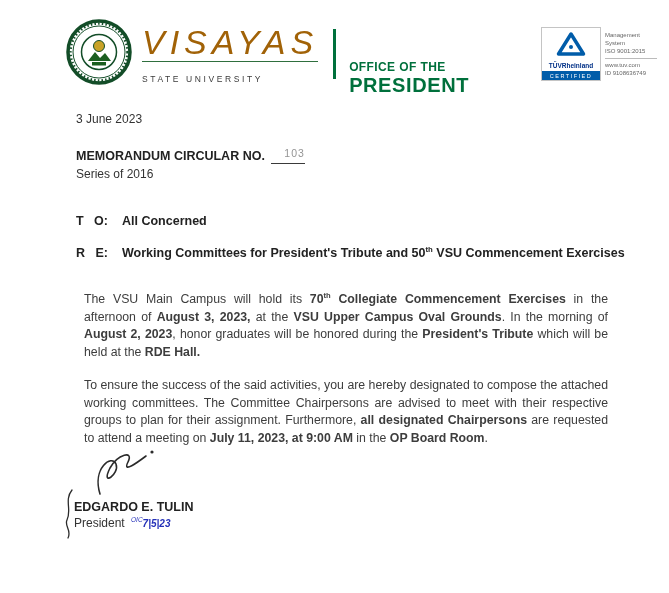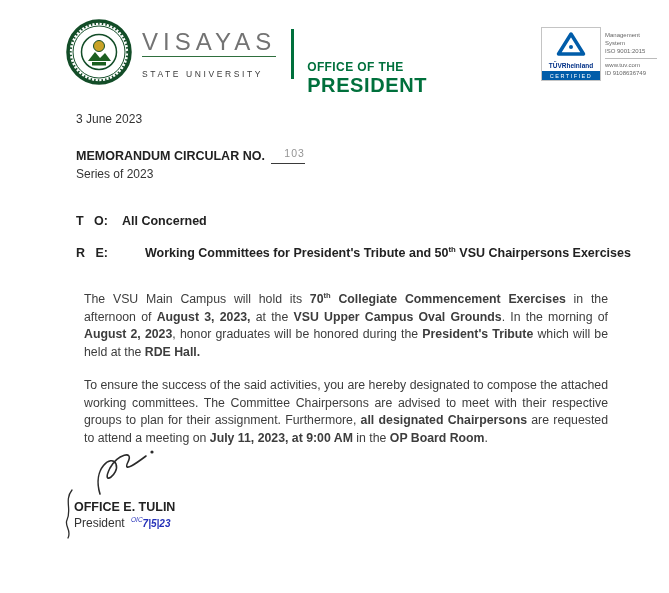--- a/index.html
+++ b/index.html
@@ -3,21 +3,21 @@
 <meta charset="utf-8">
 <style>
   html,body{margin:0;padding:0;background:#ffffff;}
   .page{position:relative;width:669px;height:593px;background:#ffffff;overflow:hidden;
         font-family:"Liberation Sans",sans-serif;color:#3c3c3c;}
 
   
   .header{position:absolute;top:14px;left:66px;right:12px;height:80px;display:flex;align-items:center;}
   .seal{flex:0 0 auto;}
   .wordmark{margin-left:10px;display:flex;flex-direction:column;}
-  .wordmark-main{font-size:24px;letter-spacing:5px;color:#737373;line-height:1;}
+  .wordmark-main{font-size:34px;letter-spacing:5px;color:#a16207;line-height:1;font-style:italic;}
   .wordmark-sub{font-size:8.5px;letter-spacing:2.6px;color:#3a3a3a;border-top:1.5px solid #2f6f3e;
                 padding-top:12px;margin-top:2px;}
   .vdivider{width:3px;height:50px;background:#00703c;margin:0 13px 0 15px;flex:0 0 auto;}
   .office{display:flex;flex-direction:column;justify-content:center;}
   .office-line1{color:#00703c;font-weight:bold;font-size:12px;letter-spacing:.4px;margin-top:47px;}
   .office-line2{color:#00703c;font-weight:bold;font-size:20px;letter-spacing:.6px;line-height:1.1;}
 
   .cert{margin-left:auto;display:flex;align-items:stretch;}
   .cert-box{width:58px;border:1px solid #c4c4c4;display:flex;flex-direction:column;align-items:center;
             padding-top:3px;background:#fff;}
@@ -32,21 +32,21 @@
   .date{position:absolute;top:112px;left:76px;font-size:12px;color:#333;}
   .circ{position:absolute;top:149px;left:76px;font-size:12.5px;font-weight:bold;color:#222;}
   .circ-no{display:inline-block;width:34px;border-bottom:1.5px solid #3a3a3a;text-align:right;margin-left:6px;}
   .circ-no-text{position:relative;top:-3px;font-weight:normal;color:#949494;font-size:10.5px;letter-spacing:1px;}
   .series{position:absolute;top:167px;left:76px;font-size:12px;color:#333;font-weight:normal;}
 
   .addr-row{position:absolute;left:76px;display:flex;font-size:12.5px;font-weight:bold;color:#222;}
   .addr-label{white-space:pre;width:46px;flex:0 0 auto;}
   .to-row{top:214px;}
   .re-row{top:246px;width:578px;}
-  .addr-value{flex:1;text-align:center;}
+  .addr-value{flex:1;}
 
   .para{position:absolute;left:84px;width:524px;font-size:12.3px;line-height:1.44;text-align:justify;color:#3d3d3d;}
   .p1{top:291px;}
   .p2{top:377px;}
   sup{font-size:.62em;line-height:0;}
 
   
   .sig-block{position:absolute;top:446px;left:58px;width:260px;height:110px;}
   .sig-svg{position:absolute;top:0;left:0;}
   .sig-name{position:absolute;top:54px;left:16px;font-size:12.5px;font-weight:bold;color:#222;}
@@ -107,44 +107,44 @@
       </div>
     </div>
   </div>
 
   <div class="date">3 June 2023</div>
 
   <div class="circ">
     <span>MEMORANDUM CIRCULAR NO.</span><span class="circ-no"><span class="circ-no-text">103</span></span>
   </div>
 
-  <div class="series">Series of 2023</div>
+  <div class="series">Series of 2016</div>
 
   <div class="addr-row to-row">
     <span class="addr-label">T   O:</span>
     <span class="addr-value">All Concerned</span>
   </div>
 
   <div class="addr-row re-row">
     <span class="addr-label">R   E:</span>
-    <span class="addr-value"><span style="font-weight: bold;">Working Committees for President's Tribute and 50</span><sup style="font-weight: bold;">th</sup><span style="font-weight: bold;"> VSU Chairpersons Exercises</span></span>
+    <span class="addr-value"><span style="font-weight: bold;">Working Committees for President's Tribute and 50</span><sup style="font-weight: bold;">th</sup><span style="font-weight: bold;"> VSU Commencement Exercises</span></span>
   </div>
 
   <div class="para p1"><span>The VSU Main Campus will hold its </span><span style="font-weight: bold;">70</span><sup style="font-weight: bold;">th</sup><span style="font-weight: bold;"> Collegiate Commencement Exercises</span><span> in the afternoon of </span><span style="font-weight: bold;">August 3, 2023,</span><span> at the </span><span style="font-weight: bold;">VSU Upper Campus Oval Grounds</span><span>. In the morning of </span><span style="font-weight: bold;">August 2, 2023</span><span>, honor graduates will be honored during the </span><span style="font-weight: bold;">President's Tribute</span><span> which will be held at the </span><span style="font-weight: bold;">RDE Hall.</span></div>
 
   <div class="para p2"><span>To ensure the success of the said activities, you are hereby designated to compose the attached working committees. The Committee Chairpersons are advised to meet with their respective groups to plan for their assignment. Furthermore, </span><span style="font-weight: bold;">all designated Chairpersons</span><span> are requested to attend a meeting on </span><span style="font-weight: bold;">July 11, 2023, at 9:00 AM</span><span> in the </span><span style="font-weight: bold;">OP Board Room</span><span>.</span></div>
 
   <div class="sig-block">
     <span class="sig-svg">
       <svg width="150" height="100" viewBox="0 0 150 100">
         <path d="M42 48 C34 22 54 8 58 18 C62 28 42 42 52 22 C60 8 76 4 70 16 C64 28 80 16 88 10" fill="none" stroke="#2b2b2b" stroke-width="1.6" stroke-linecap="round"></path>
         <circle cx="94" cy="6" r="1.6" fill="#2b2b2b"></circle>
         <path d="M14 44 C6 54 14 64 9 74 C6 80 14 84 10 92" fill="none" stroke="#2b2b2b" stroke-width="1.3" stroke-linecap="round"></path>
       </svg>
     </span>
-    <div class="sig-name">OFFICE E. TULIN</div>
+    <div class="sig-name">EDGARDO E. TULIN</div>
     <div class="sig-title">
       <span>President</span>
       <span class="sig-annot"><span class="sig-oic">OIC</span><span class="sig-date">7|5|23</span></span>
     </div>
   </div>
 
 </div>
 
 </body></html>

